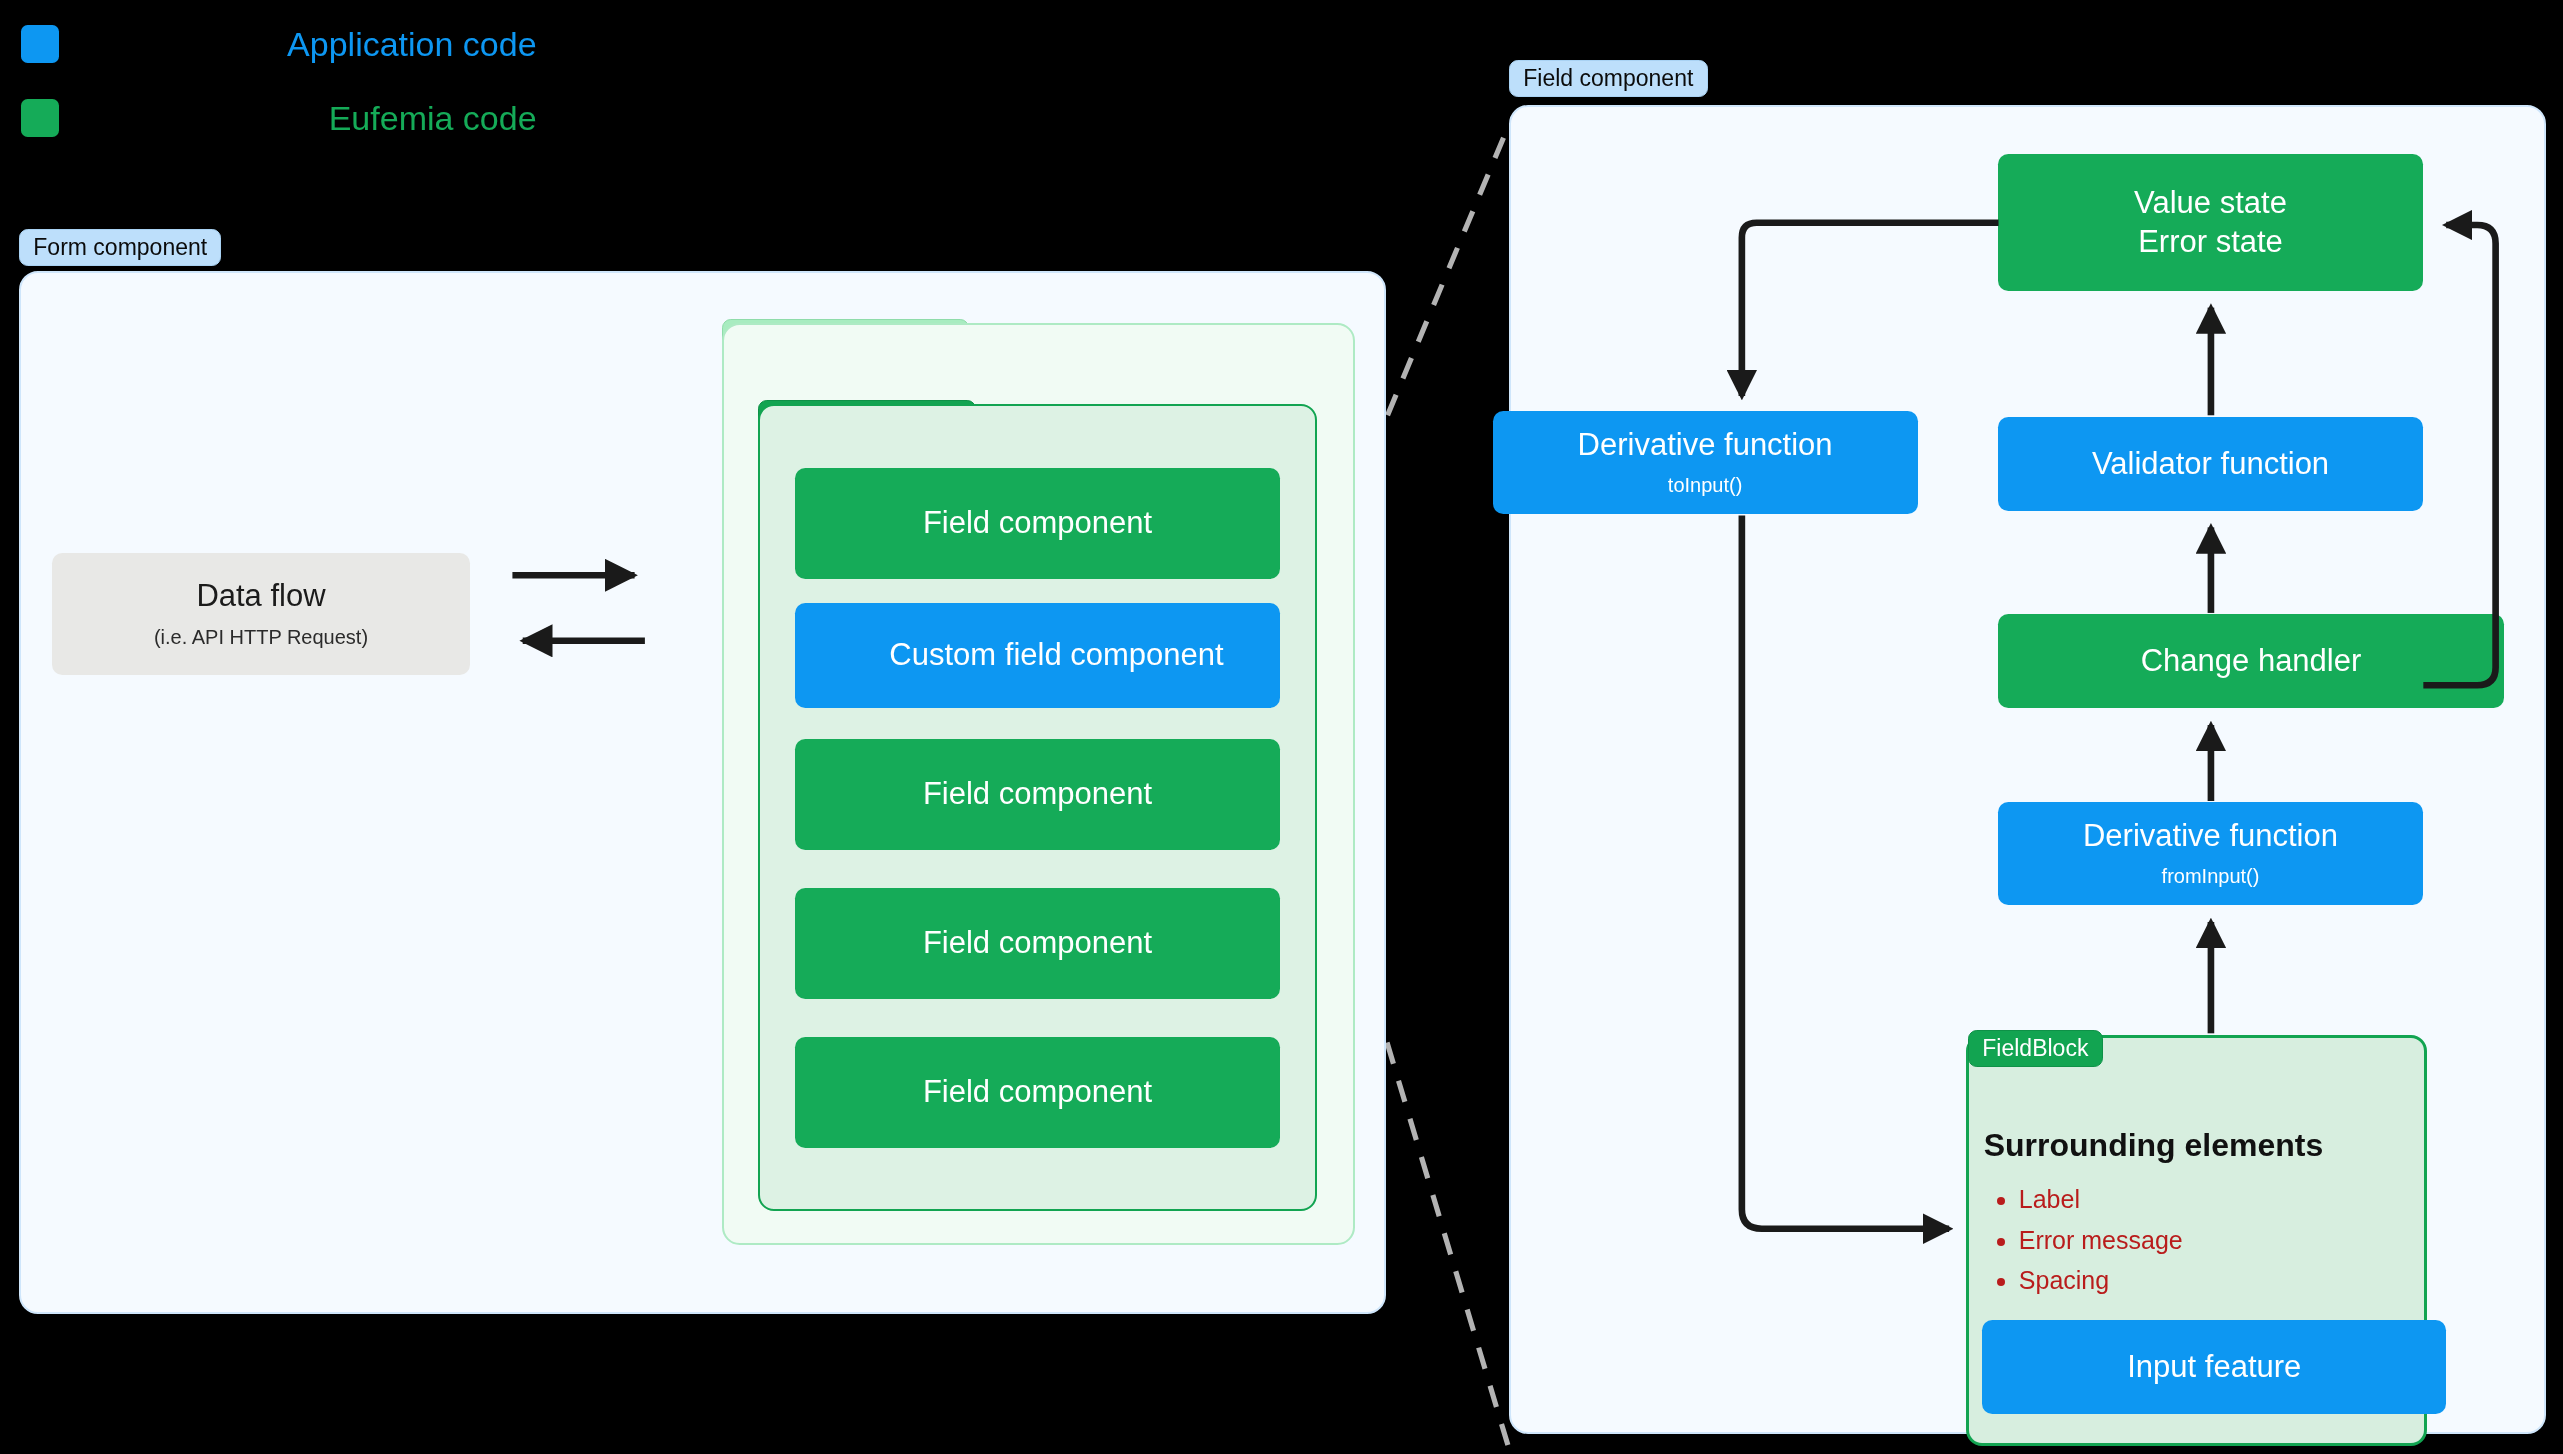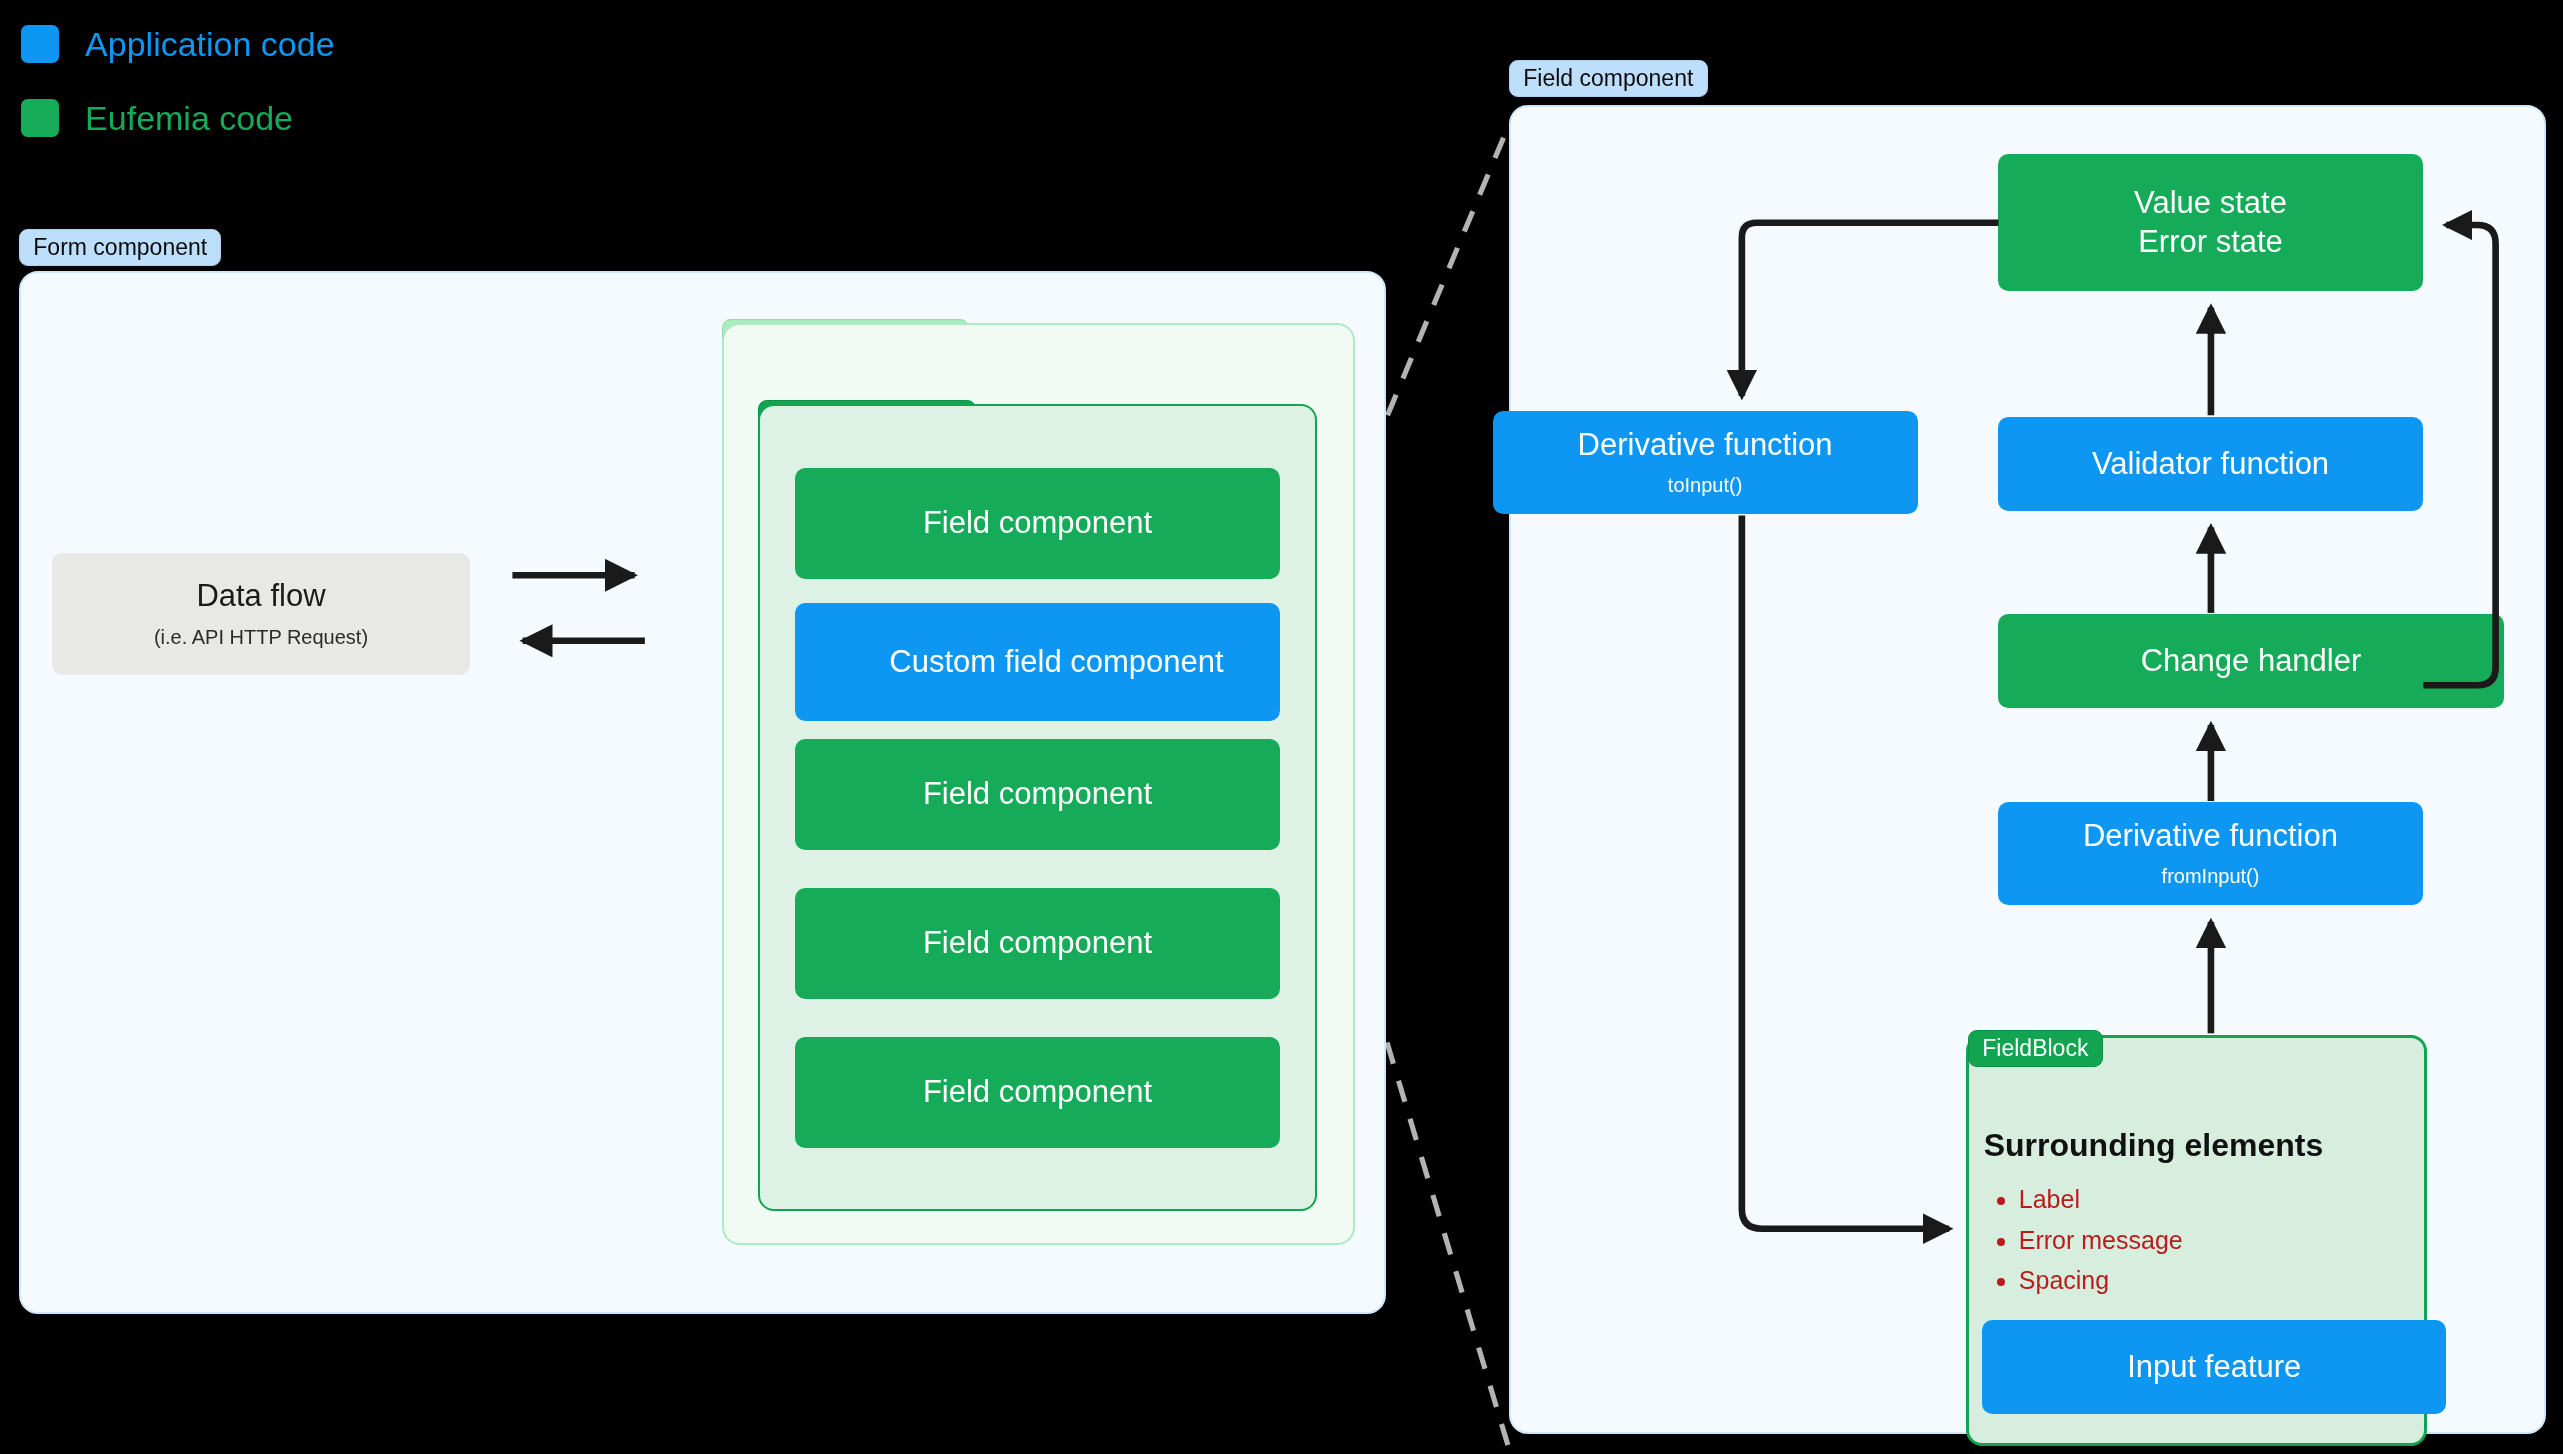--- a/index.html
+++ b/index.html
@@ -5,21 +5,21 @@
   html,body{margin:0;padding:0;background:#000;}
   body{
     width:2563px;height:1455px;position:relative;overflow:hidden;
     font-family:"Liberation Sans","DejaVu Sans",sans-serif;
     -webkit-font-smoothing:antialiased;
   }
   .abs{position:absolute;box-sizing:border-box;}
 
   
   #legend{left:20.6px;top:16px;width:516px;}
-  .legend-row{display:flex;align-items:center;height:55px;margin-bottom:19px;}
+  .legend-row{display:flex;align-items:center;height:55px;margin-bottom:19px;justify-content:space-between;}
   .legend-swatch{width:38px;height:38px;border-radius:6.6px;flex:0 0 auto;}
   .legend-label{margin-left:26.5px;font-size:34px;line-height:1;font-weight:400;}
 
   
   .panel{border-radius:19px;}
   .panel-blue{background:#f5faff;border:2.2px solid #cfe6fb;}
   .badge{
     position:absolute;display:inline-flex;align-items:center;
     padding:0 13.3px;height:37px;border-radius:8.8px;
     font-size:23px;line-height:1;white-space:nowrap;
@@ -95,21 +95,21 @@
 
   <div class="abs badge badge-greenlight" style="left:701px;top:46px;">Data context provider</div>
   <div class="abs region-ctx" style="left:701px;top:50px;width:633px;height:922px;"></div>
 
   <div class="abs badge badge-greensolid" style="left:737px;top:127px;">Layout component</div>
   <div class="abs region-layout" style="left:737px;top:131px;width:559px;height:807px;"></div>
 
   <div class="abs box box-green" style="left:774px;top:195px;width:485px;height:111px;">
     <div class="box-line">Field component</div>
   </div>
-  <div class="abs box box-blue" style="left:774px;top:330px;width:485px;height:118px;padding-left:38px;">
+  <div class="abs box box-blue" style="left:774px;top:330px;width:485px;height:105px;padding-left:38px;">
     <div class="box-line">Custom field component</div>
   </div>
   <div class="abs box box-green" style="left:774px;top:466px;width:485px;height:111px;">
     <div class="box-line">Field component</div>
   </div>
   <div class="abs box box-green" style="left:774px;top:764px;width:485px;height:111px;">
     <div class="box-line">Field component</div>
   </div>
   <div class="abs box box-green" style="left:774px;top:615px;width:485px;height:111px;">
     <div class="box-line">Field component</div>

